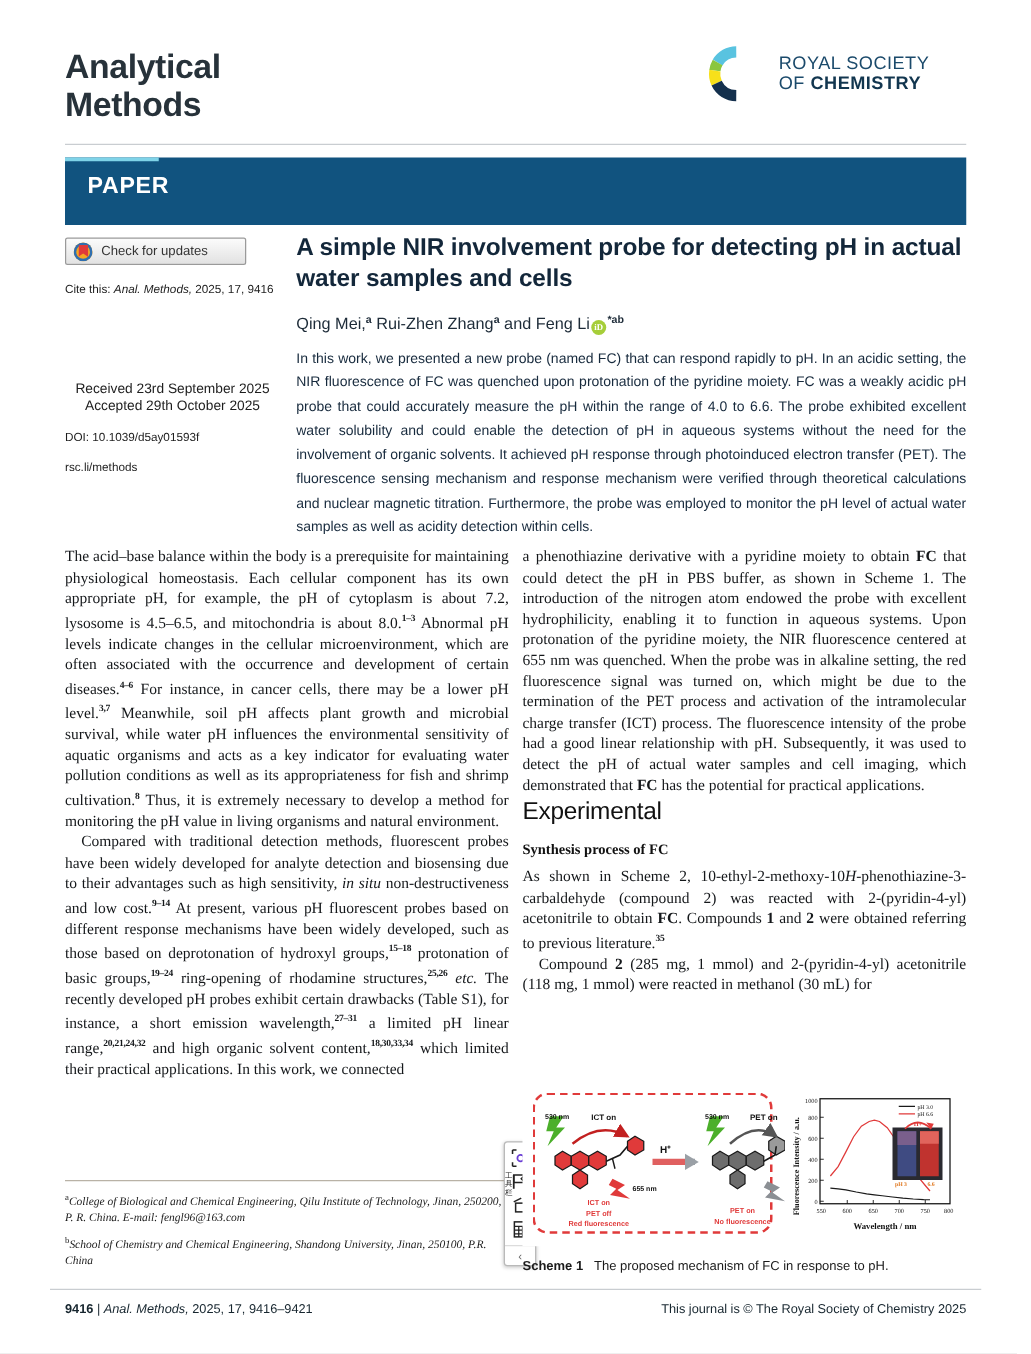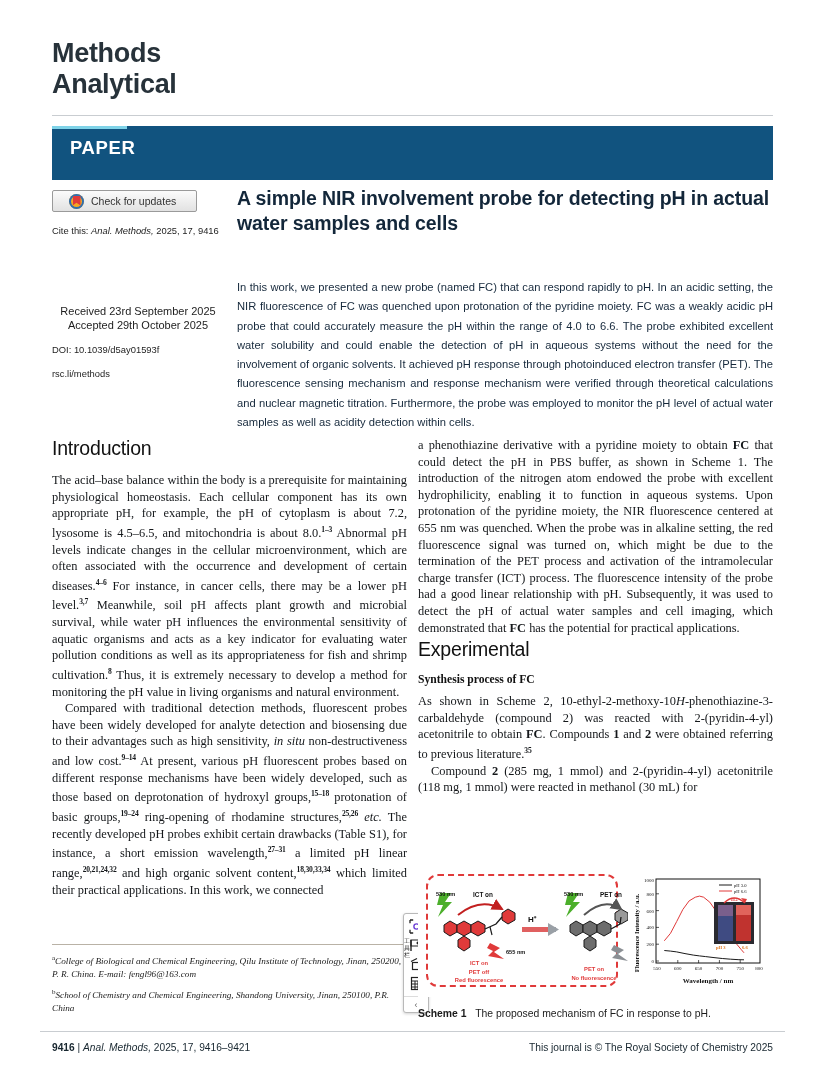--- a/index.html
+++ b/index.html
@@ -30,21 +30,21 @@
   .band .accent{position:absolute;left:0;top:0;width:75px;height:3px;background:#7fd3e8;}
   .band .label{
     position:absolute;left:18px;top:11px;color:#fff;font-size:18.5px;
     font-weight:700;letter-spacing:.6px;
   }
 
   
   .meta{position:absolute;left:52px;top:190px;width:172px;color:#1d1d1d;}
   .check-btn{
     display:flex;align-items:center;gap:7px;
-    width:145px;height:22px;padding:0 16px;box-sizing:border-box;
+    width:145px;height:22px;padding:0 6px;box-sizing:border-box;
     background:linear-gradient(#fbfbfb,#e2e2e2);
     border:1px solid #9a9a9a;border-radius:2px;
   }
   .cross-mark{width:15px;height:15px;border-radius:50%;
     background:#f5a623;position:relative;flex:none;
     box-shadow:inset 0 0 0 2px #2f6fb0;}
   .cross-mark:after{
     content:"";position:absolute;left:3.5px;top:2px;width:8px;height:10px;
     background:#e03a3a;clip-path:polygon(0 0,100% 0,100% 100%,50% 72%,0 100%);
   }
@@ -150,24 +150,40 @@
   .footL i{font-style:italic;}
   .footR{right:52px;}
 </style>
 </head>
 <body>
 
 <div class="page">
 
   <div class="masthead">
     <div class="journal-title">
+      <div>Analytical</div>
       <div>Methods</div>
-      <div>Analytical</div>
-    </div>
-
+    </div>
+
+    <div class="rsc-logo">
+      <span>
+        <svg width="46" height="46" viewBox="0 0 46 46">
+          <g fill="none" stroke-width="9">
+            <path d="M23 5.5 A17.5 17.5 0 0 0 8.1 14" stroke="#59c3e0"></path>
+            <path d="M8.1 14 A17.5 17.5 0 0 0 5.9 20.5" stroke="#8bc63f"></path>
+            <path d="M5.9 20.5 A17.5 17.5 0 0 0 7.3 30.5" stroke="#f7e01a"></path>
+            <path d="M7.3 30.5 A17.5 17.5 0 0 0 23 40.5" stroke="#14304d"></path>
+          </g>
+        </svg>
+      </span>
+      <span class="rsc-words">
+        <div class="l1">ROYAL SOCIETY</div>
+        <div class="l2"><span>OF </span><b>CHEMISTRY</b></div>
+      </span>
+    </div>
     <div class="hairline"></div>
   </div>
 
   <div class="band">
     <div class="accent"></div>
     <div class="label">PAPER</div>
   </div>
 
   <div class="meta">
     <div class="check-btn">
@@ -178,26 +194,26 @@
     <div class="dates">
       <div>Received 23rd September 2025</div>
       <div>Accepted 29th October 2025</div>
     </div>
     <div class="doi">DOI: 10.1039/d5ay01593f</div>
     <div class="rsclink">rsc.li/methods</div>
   </div>
 
   <div class="titleblock">
     <div class="art-title">A simple NIR involvement probe for detecting pH in actual water samples and cells</div>
+    <div class="authors"><span>Qing Mei,</span><sup>a</sup><span> Rui-Zhen Zhang</span><sup>a</sup><span> and Feng Li</span><span class="orcid">iD</span><sup>*ab</sup></div>
   </div>
 
   <div class="abstract">In this work, we presented a new probe (named FC) that can respond rapidly to pH. In an acidic setting, the NIR fluorescence of FC was quenched upon protonation of the pyridine moiety. FC was a weakly acidic pH probe that could accurately measure the pH within the range of 4.0 to 6.6. The probe exhibited excellent water solubility and could enable the detection of pH in aqueous systems without the need for the involvement of organic solvents. It achieved pH response through photoinduced electron transfer (PET). The fluorescence sensing mechanism and response mechanism were verified through theoretical calculations and nuclear magnetic titration. Furthermore, the probe was employed to monitor the pH level of actual water samples as well as acidity detection within cells.</div>
 
   <div class="col colL">
-    <h2 class="sec">Introduction</h2>
     <p class="body"><span>The acid–base balance within the body is a prerequisite for maintaining physiological homeostasis. Each cellular component has its own appropriate pH, for example, the pH of cytoplasm is about 7.2, lysosome is 4.5–6.5, and mitochondria is about 8.0.</span><sup>1–3</sup><span> Abnormal pH levels indicate changes in the cellular microenvironment, which are often associated with the occurrence and development of certain diseases.</span><sup>4–6</sup><span> For instance, in cancer cells, there may be a lower pH level.</span><sup>3,7</sup><span> Meanwhile, soil pH affects plant growth and microbial survival, while water pH influences the environmental sensitivity of aquatic organisms and acts as a key indicator for evaluating water pollution conditions as well as its appropriateness for fish and shrimp cultivation.</span><sup>8</sup><span> Thus, it is extremely necessary to develop a method for monitoring the pH value in living organisms and natural environment.</span></p>
     <p class="body"><span>Compared with traditional detection methods, fluorescent probes have been widely developed for analyte detection and biosensing due to their advantages such as high sensitivity, </span><i>in situ</i><span> non-destructiveness and low cost.</span><sup>9–14</sup><span> At present, various pH fluorescent probes based on different response mechanisms have been widely developed, such as those based on deprotonation of hydroxyl groups,</span><sup>15–18</sup><span> protonation of basic groups,</span><sup>19–24</sup><span> ring-opening of rhodamine structures,</span><sup>25,26</sup><i> etc.</i><span> The recently developed pH probes exhibit certain drawbacks (Table S1), for instance, a short emission wavelength,</span><sup>27–31</sup><span> a limited pH linear range,</span><sup>20,21,24,32</sup><span> and high organic solvent content,</span><sup>18,30,33,34</sup><span> which limited their practical applications. In this work, we connected</span></p>
   </div>
 
   <div class="col colR">
     <p class="body"><span>a phenothiazine derivative with a pyridine moiety to obtain </span><b>FC</b><span> that could detect the pH in PBS buffer, as shown in Scheme 1. The introduction of the nitrogen atom endowed the probe with excellent hydrophilicity, enabling it to function in aqueous systems. Upon protonation of the pyridine moiety, the NIR fluorescence centered at 655 nm was quenched. When the probe was in alkaline setting, the red fluorescence signal was turned on, which might be due to the termination of the PET process and activation of the intramolecular charge transfer (ICT) process. The fluorescence intensity of the probe had a good linear relationship with pH. Subsequently, it was used to detect the pH of actual water samples and cell imaging, which demonstrated that </span><b>FC</b><span> has the potential for practical applications.</span></p>
     <h2 class="sec" style="margin-top:2px;">Experimental</h2>
     <h3 class="sub"><span>Synthesis process of </span><span>FC</span></h3>
     <p class="body"><span>As shown in Scheme 2, 10-ethyl-2-methoxy-10</span><i>H</i><span>-phenothiazine-3-carbaldehyde (compound 2) was reacted with 2-(pyridin-4-yl) acetonitrile to obtain </span><b>FC</b><span>. Compounds </span><b>1</b><span> and </span><b>2</b><span> were obtained referring to previous literature.</span><sup>35</sup></p>
     <p class="body"><span>Compound </span><b>2</b><span> (285 mg, 1 mmol) and 2-(pyridin-4-yl) acetonitrile (118 mg, 1 mmol) were reacted in methanol (30 mL) for</span></p>

